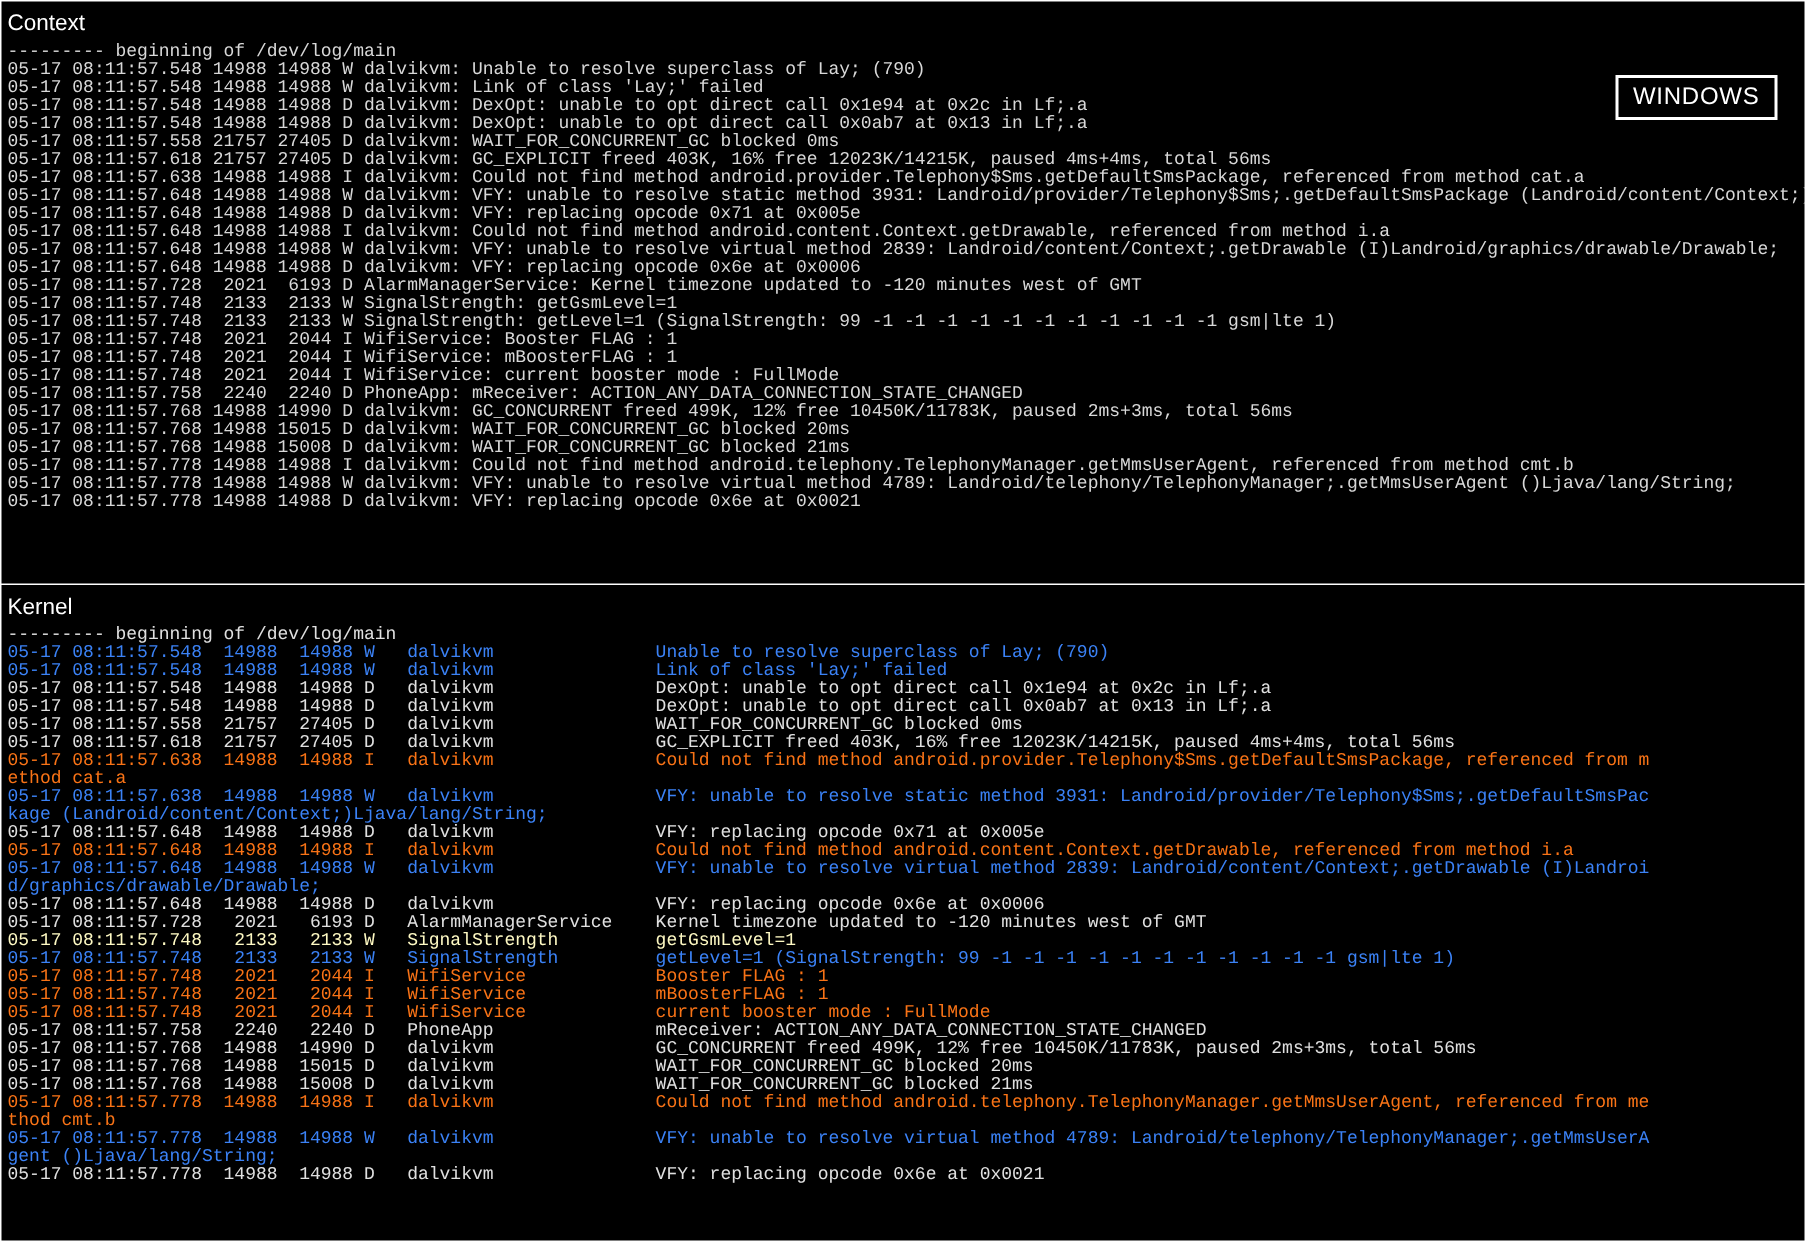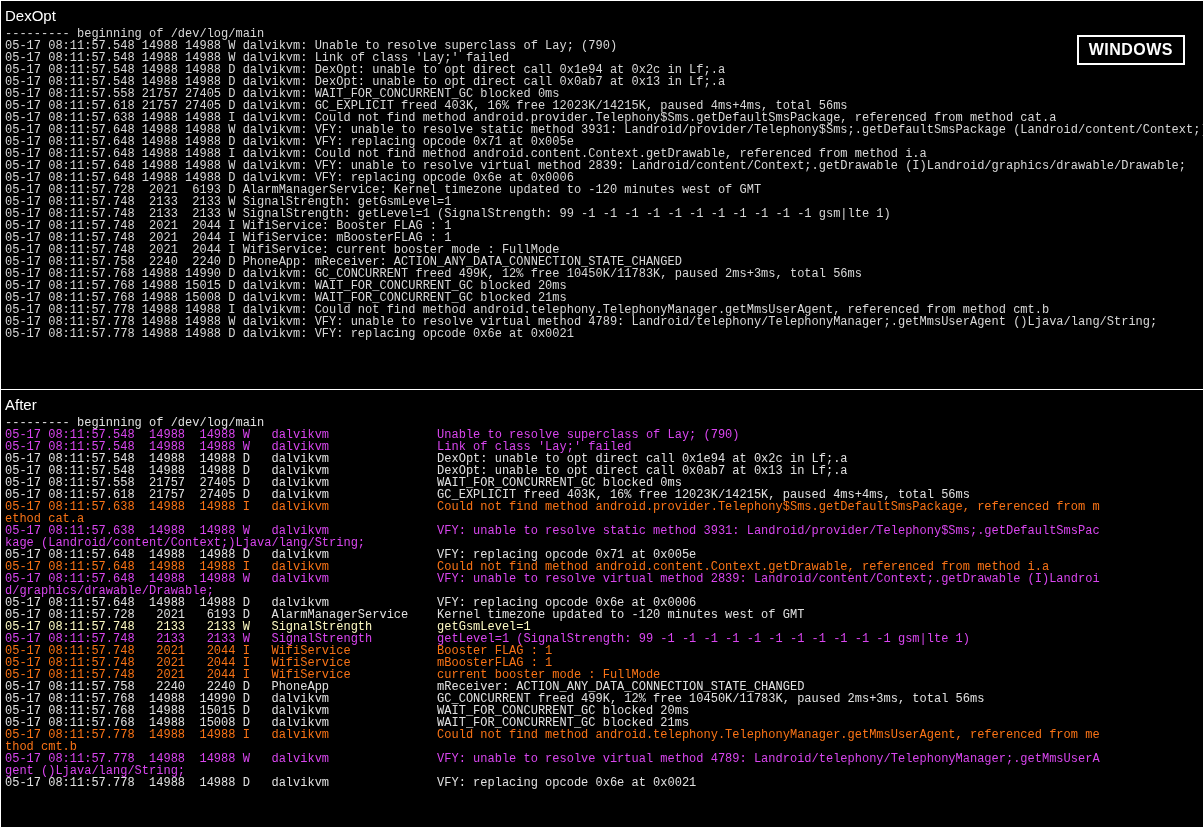--- a/index.html
+++ b/index.html
@@ -25,49 +25,49 @@
     border-top: none;
   }
   .section-label {
     font-family: Arial, sans-serif;
     font-size: 15px;
     color: #fff;
     padding: 6px 4px 4px 4px;
   }
   .windows-badge {
     position: absolute;
-    top: 34px;
+    top: 49px;
     right: 18px;
     border: 2px solid #fff;
     padding: 4px 10px;
     font-family: Arial, sans-serif;
-    font-weight: bold;
+    font-weight: normal;
     font-size: 16px;
     color: #fff;
     background: #000;
     letter-spacing: 0.5px;
   }
   .log-area {
     padding: 0 4px 4px 4px;
     line-height: 12px;
     white-space: pre;
     overflow: hidden;
   }
   .log-line { white-space: pre; font-family: Liberation Mono, monospace; }
   .before-line { color: #d8d8d8; }
   .after-line.white { color: #e0e0e0; }
-  .after-line.yellow { color: #d946ef; }
+  .after-line.yellow { color: #3b82f6; }
   .after-line.blue { color: #f97316; }
   .after-line.gray { color: #fef9c3; }
 </style>
 </head>
 <body>
 
 <div class="panel before-panel">
-  <div class="section-label">DexOpt</div>
+  <div class="section-label">Context</div>
   <div class="windows-badge">WINDOWS</div>
   <div class="log-area" id="before-log"><div class="log-line before-line">--------- beginning of /dev/log/main</div><div class="log-line before-line">05-17 08:11:57.548 14988 14988 W dalvikvm: Unable to resolve superclass of Lay; (790)</div><div class="log-line before-line">05-17 08:11:57.548 14988 14988 W dalvikvm: Link of class 'Lay;' failed</div><div class="log-line before-line">05-17 08:11:57.548 14988 14988 D dalvikvm: DexOpt: unable to opt direct call 0x1e94 at 0x2c in Lf;.a</div><div class="log-line before-line">05-17 08:11:57.548 14988 14988 D dalvikvm: DexOpt: unable to opt direct call 0x0ab7 at 0x13 in Lf;.a</div><div class="log-line before-line">05-17 08:11:57.558 21757 27405 D dalvikvm: WAIT_FOR_CONCURRENT_GC blocked 0ms</div><div class="log-line before-line">05-17 08:11:57.618 21757 27405 D dalvikvm: GC_EXPLICIT freed 403K, 16% free 12023K/14215K, paused 4ms+4ms, total 56ms</div><div class="log-line before-line">05-17 08:11:57.638 14988 14988 I dalvikvm: Could not find method android.provider.Telephony$Sms.getDefaultSmsPackage, referenced from method cat.a</div><div class="log-line before-line">05-17 08:11:57.648 14988 14988 W dalvikvm: VFY: unable to resolve static method 3931: Landroid/provider/Telephony$Sms;.getDefaultSmsPackage (Landroid/content/Context;)Ljava/lang/String;</div><div class="log-line before-line">05-17 08:11:57.648 14988 14988 D dalvikvm: VFY: replacing opcode 0x71 at 0x005e</div><div class="log-line before-line">05-17 08:11:57.648 14988 14988 I dalvikvm: Could not find method android.content.Context.getDrawable, referenced from method i.a</div><div class="log-line before-line">05-17 08:11:57.648 14988 14988 W dalvikvm: VFY: unable to resolve virtual method 2839: Landroid/content/Context;.getDrawable (I)Landroid/graphics/drawable/Drawable;</div><div class="log-line before-line">05-17 08:11:57.648 14988 14988 D dalvikvm: VFY: replacing opcode 0x6e at 0x0006</div><div class="log-line before-line">05-17 08:11:57.728  2021  6193 D AlarmManagerService: Kernel timezone updated to -120 minutes west of GMT</div><div class="log-line before-line">05-17 08:11:57.748  2133  2133 W SignalStrength: getGsmLevel=1</div><div class="log-line before-line">05-17 08:11:57.748  2133  2133 W SignalStrength: getLevel=1 (SignalStrength: 99 -1 -1 -1 -1 -1 -1 -1 -1 -1 -1 -1 gsm|lte 1)</div><div class="log-line before-line">05-17 08:11:57.748  2021  2044 I WifiService: Booster FLAG : 1</div><div class="log-line before-line">05-17 08:11:57.748  2021  2044 I WifiService: mBoosterFLAG : 1</div><div class="log-line before-line">05-17 08:11:57.748  2021  2044 I WifiService: current booster mode : FullMode</div><div class="log-line before-line">05-17 08:11:57.758  2240  2240 D PhoneApp: mReceiver: ACTION_ANY_DATA_CONNECTION_STATE_CHANGED</div><div class="log-line before-line">05-17 08:11:57.768 14988 14990 D dalvikvm: GC_CONCURRENT freed 499K, 12% free 10450K/11783K, paused 2ms+3ms, total 56ms</div><div class="log-line before-line">05-17 08:11:57.768 14988 15015 D dalvikvm: WAIT_FOR_CONCURRENT_GC blocked 20ms</div><div class="log-line before-line">05-17 08:11:57.768 14988 15008 D dalvikvm: WAIT_FOR_CONCURRENT_GC blocked 21ms</div><div class="log-line before-line">05-17 08:11:57.778 14988 14988 I dalvikvm: Could not find method android.telephony.TelephonyManager.getMmsUserAgent, referenced from method cmt.b</div><div class="log-line before-line">05-17 08:11:57.778 14988 14988 W dalvikvm: VFY: unable to resolve virtual method 4789: Landroid/telephony/TelephonyManager;.getMmsUserAgent ()Ljava/lang/String;</div><div class="log-line before-line">05-17 08:11:57.778 14988 14988 D dalvikvm: VFY: replacing opcode 0x6e at 0x0021</div></div>
 </div>
 
 <div class="panel after-panel">
-  <div class="section-label">After</div>
+  <div class="section-label">Kernel</div>
   <div class="log-area" id="after-log"><div class="log-line after-line white">--------- beginning of /dev/log/main</div><div class="log-line after-line yellow">05-17 08:11:57.548  14988  14988 W   dalvikvm               Unable to resolve superclass of Lay; (790)</div><div class="log-line after-line yellow">05-17 08:11:57.548  14988  14988 W   dalvikvm               Link of class 'Lay;' failed</div><div class="log-line after-line white">05-17 08:11:57.548  14988  14988 D   dalvikvm               DexOpt: unable to opt direct call 0x1e94 at 0x2c in Lf;.a</div><div class="log-line after-line white">05-17 08:11:57.548  14988  14988 D   dalvikvm               DexOpt: unable to opt direct call 0x0ab7 at 0x13 in Lf;.a</div><div class="log-line after-line white">05-17 08:11:57.558  21757  27405 D   dalvikvm               WAIT_FOR_CONCURRENT_GC blocked 0ms</div><div class="log-line after-line white">05-17 08:11:57.618  21757  27405 D   dalvikvm               GC_EXPLICIT freed 403K, 16% free 12023K/14215K, paused 4ms+4ms, total 56ms</div><div class="log-line after-line blue">05-17 08:11:57.638  14988  14988 I   dalvikvm               Could not find method android.provider.Telephony$Sms.getDefaultSmsPackage, referenced from m</div><div class="log-line after-line blue">ethod cat.a</div><div class="log-line after-line yellow">05-17 08:11:57.638  14988  14988 W   dalvikvm               VFY: unable to resolve static method 3931: Landroid/provider/Telephony$Sms;.getDefaultSmsPac</div><div class="log-line after-line yellow">kage (Landroid/content/Context;)Ljava/lang/String;</div><div class="log-line after-line white">05-17 08:11:57.648  14988  14988 D   dalvikvm               VFY: replacing opcode 0x71 at 0x005e</div><div class="log-line after-line blue">05-17 08:11:57.648  14988  14988 I   dalvikvm               Could not find method android.content.Context.getDrawable, referenced from method i.a</div><div class="log-line after-line yellow">05-17 08:11:57.648  14988  14988 W   dalvikvm               VFY: unable to resolve virtual method 2839: Landroid/content/Context;.getDrawable (I)Landroi</div><div class="log-line after-line yellow">d/graphics/drawable/Drawable;</div><div class="log-line after-line white">05-17 08:11:57.648  14988  14988 D   dalvikvm               VFY: replacing opcode 0x6e at 0x0006</div><div class="log-line after-line white">05-17 08:11:57.728   2021   6193 D   AlarmManagerService    Kernel timezone updated to -120 minutes west of GMT</div><div class="log-line after-line gray">05-17 08:11:57.748   2133   2133 W   SignalStrength         getGsmLevel=1</div><div class="log-line after-line yellow">05-17 08:11:57.748   2133   2133 W   SignalStrength         getLevel=1 (SignalStrength: 99 -1 -1 -1 -1 -1 -1 -1 -1 -1 -1 -1 gsm|lte 1)</div><div class="log-line after-line blue">05-17 08:11:57.748   2021   2044 I   WifiService            Booster FLAG : 1</div><div class="log-line after-line blue">05-17 08:11:57.748   2021   2044 I   WifiService            mBoosterFLAG : 1</div><div class="log-line after-line blue">05-17 08:11:57.748   2021   2044 I   WifiService            current booster mode : FullMode</div><div class="log-line after-line white">05-17 08:11:57.758   2240   2240 D   PhoneApp               mReceiver: ACTION_ANY_DATA_CONNECTION_STATE_CHANGED</div><div class="log-line after-line white">05-17 08:11:57.768  14988  14990 D   dalvikvm               GC_CONCURRENT freed 499K, 12% free 10450K/11783K, paused 2ms+3ms, total 56ms</div><div class="log-line after-line white">05-17 08:11:57.768  14988  15015 D   dalvikvm               WAIT_FOR_CONCURRENT_GC blocked 20ms</div><div class="log-line after-line white">05-17 08:11:57.768  14988  15008 D   dalvikvm               WAIT_FOR_CONCURRENT_GC blocked 21ms</div><div class="log-line after-line blue">05-17 08:11:57.778  14988  14988 I   dalvikvm               Could not find method android.telephony.TelephonyManager.getMmsUserAgent, referenced from me</div><div class="log-line after-line blue">thod cmt.b</div><div class="log-line after-line yellow">05-17 08:11:57.778  14988  14988 W   dalvikvm               VFY: unable to resolve virtual method 4789: Landroid/telephony/TelephonyManager;.getMmsUserA</div><div class="log-line after-line yellow">gent ()Ljava/lang/String;</div><div class="log-line after-line white">05-17 08:11:57.778  14988  14988 D   dalvikvm               VFY: replacing opcode 0x6e at 0x0021</div></div>
 </div>
 
 </body></html>

